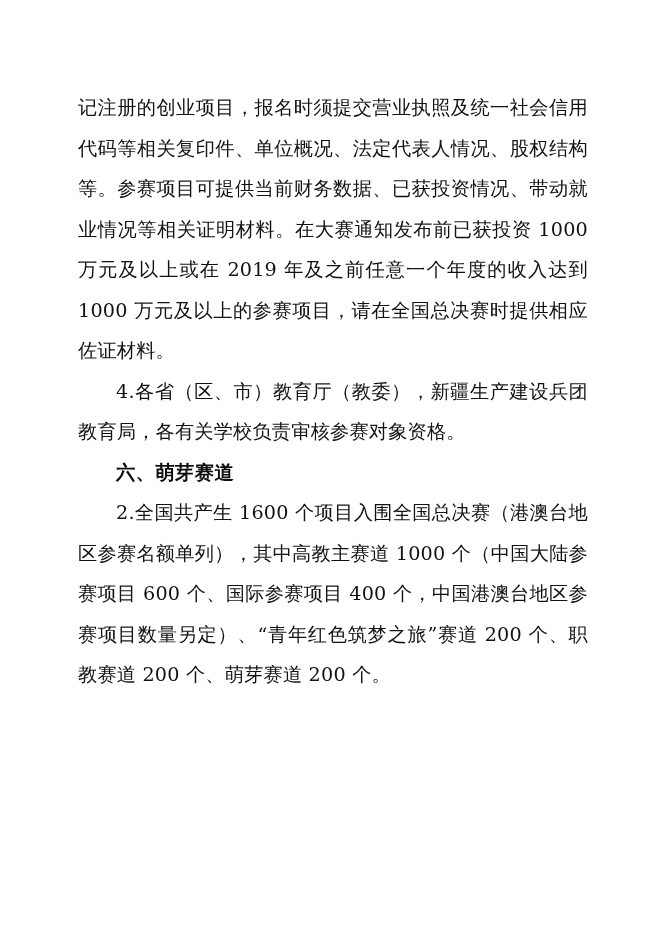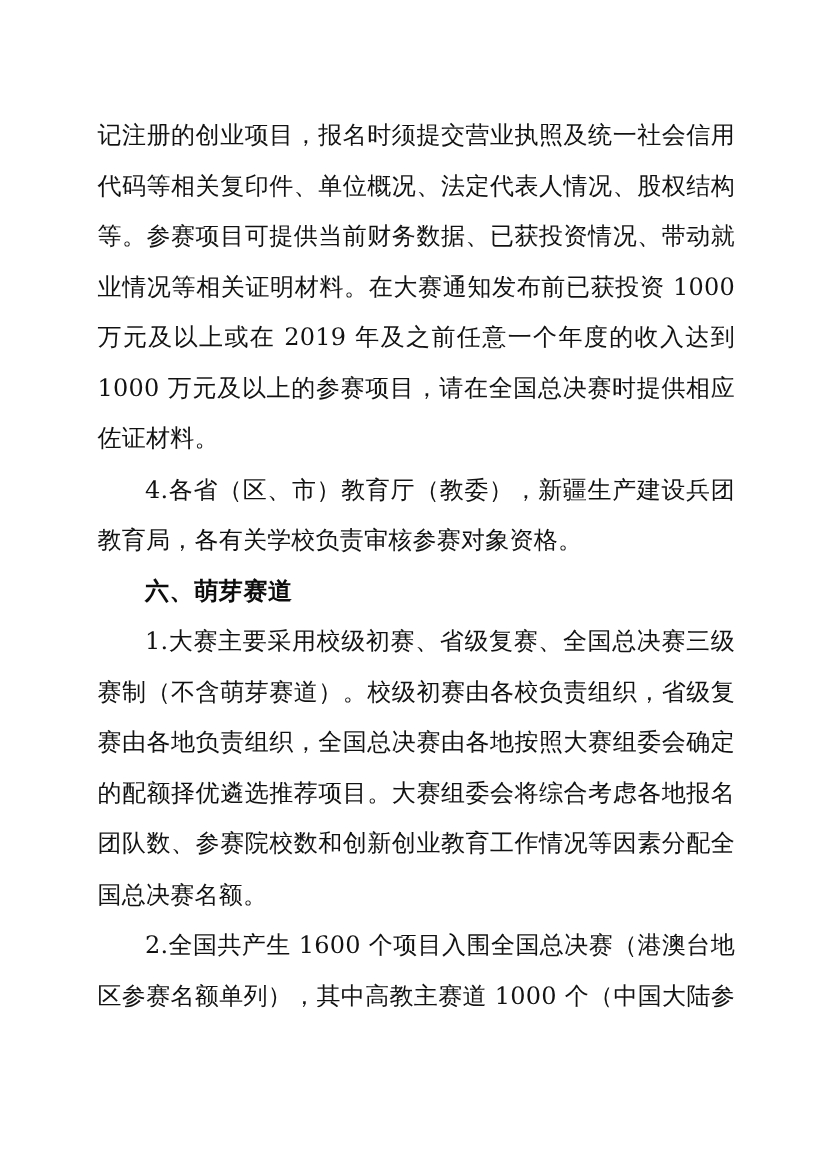--- a/index.html
+++ b/index.html
@@ -67,19 +67,18 @@
   }
 </style>
 </head>
 <body>
 
 <div class="page">
   <div class="content">
     <p class="para">记注册的创业项目，报名时须提交营业执照及统一社会信用代码等相关复印件、单位概况、法定代表人情况、股权结构等。参赛项目可提供当前财务数据、已获投资情况、带动就业情况等相关证明材料。在大赛通知发布前已获投资 1000 万元及以上或在 2019 年及之前任意一个年度的收入达到 1000 万元及以上的参赛项目，请在全国总决赛时提供相应佐证材料。</p>
     <p class="para indent">4.各省（区、市）教育厅（教委），新疆生产建设兵团教育局，各有关学校负责审核参赛对象资格。</p>
     <p class="heading">六、萌芽赛道</p>
-    <p class="para indent">1.大赛主要采用校级初赛、省级复赛、全国总决赛三级赛制（不含萌芽赛道）。校级初赛由各校负责组织，省级复赛由各地负责组织，全国总决赛由各地按照大赛组委会确定的配额择优遴选推荐项目。大赛组委会将综合考虑各地报名团队数、参赛院校数和创新创业教育工作情况等因素分配全国总决赛名额。</p>
     <p class="para indent">2.全国共产生 1600 个项目入围全国总决赛（港澳台地区参赛名额单列），其中高教主赛道 1000 个（中国大陆参赛项目 600 个、国际参赛项目 400 个，中国港澳台地区参赛项目数量另定）、“青年红色筑梦之旅”赛道 200 个、职教赛道 200 个、萌芽赛道 200 个。</p>
 
   </div>
   <div class="rule"></div>
   <div class="footer">— 5 —</div>
 </div>
 
 </body></html>

